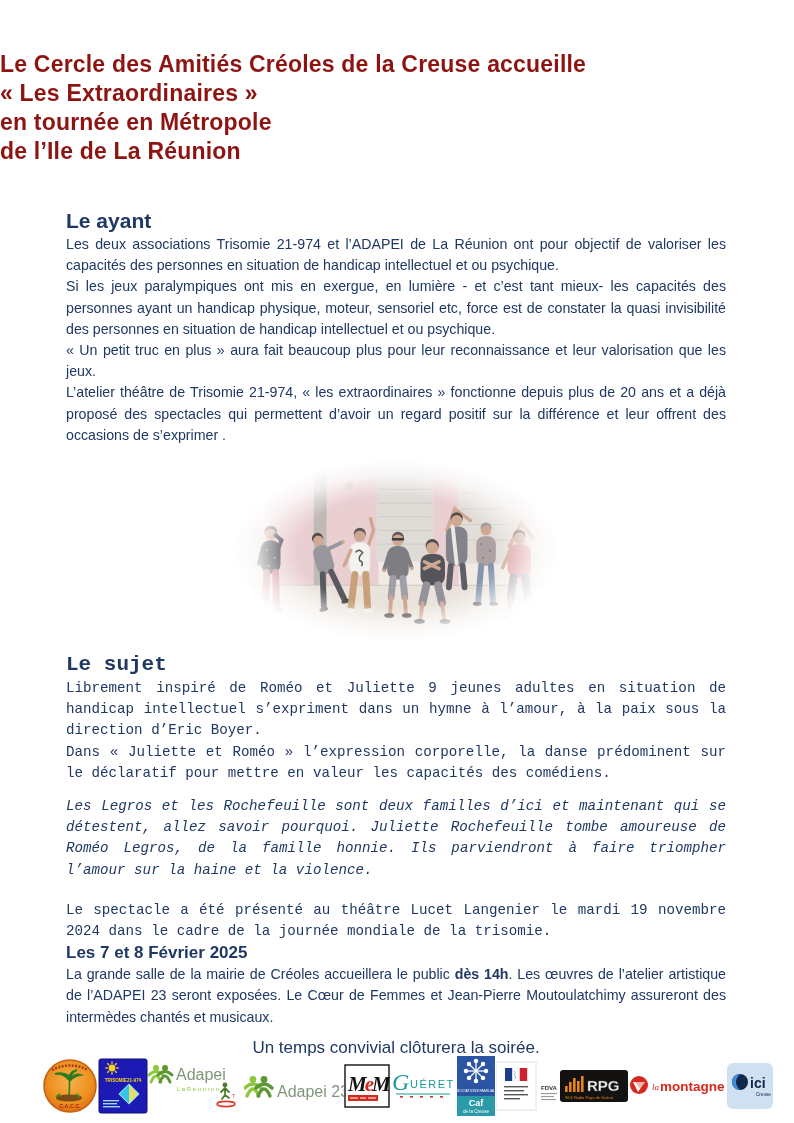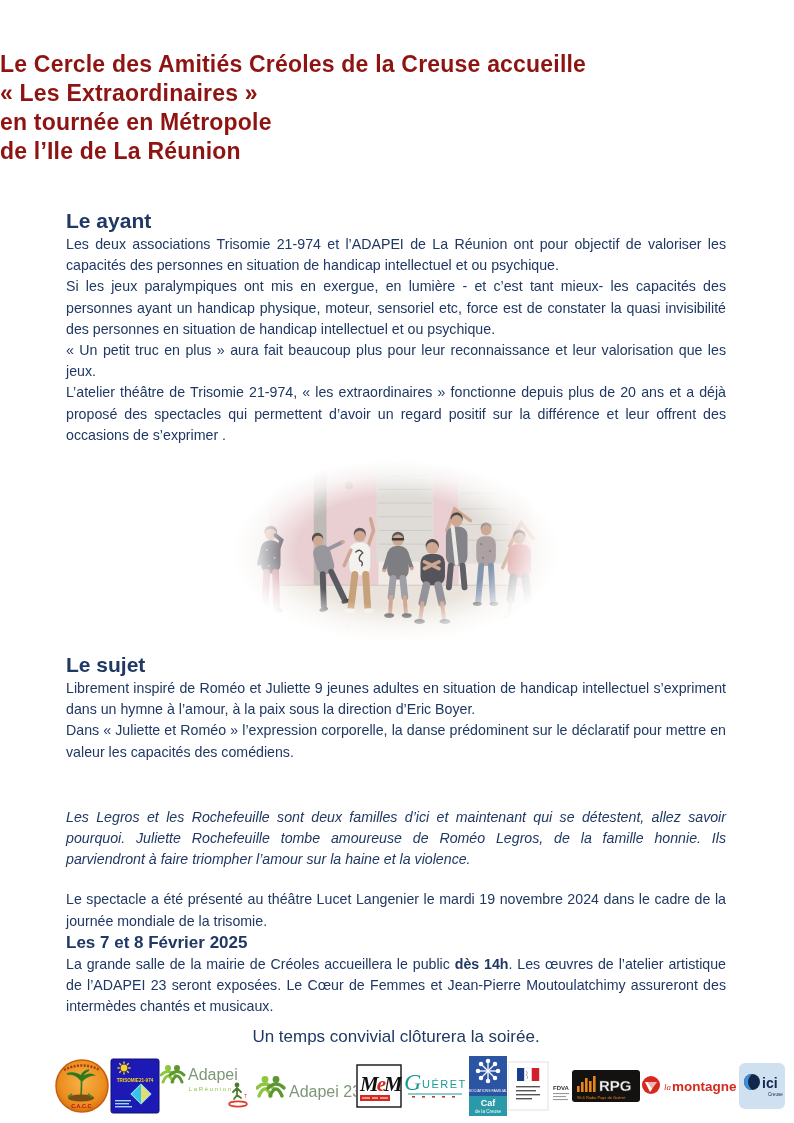--- a/index.html
+++ b/index.html
@@ -31,30 +31,30 @@
     color:var(--body-navy,#1f3864);
   }
   h2.section-heading{
     color:var(--body-navy,#1f3864);
     font-size:21px;
     font-weight:bold;
     margin-top:0;
     line-height:26px;
   }
   .sec-project{margin-top:42px;}
-  .sec-subject{margin-top:4px;}
+  .sec-subject{margin-top:4px;font-family:Liberation Mono, monospace;}
   .sec-event{}
   .sec-event h2{font-size:17px;line-height:22px;}
   p.body-par{
     font-size:14.2px;
     line-height:21.2px;
     text-align:justify;
     color:var(--body-navy,#1f3864);
   }
-  p.italic{font-style:italic;margin-top:32px;}
+  p.italic{font-style:italic;}
   .gap-sm{height:12px;}
   .gap-md{height:19px;}
   .closing-line{
     text-align:center;
     font-size:17px;
     line-height:21px;
     margin-top:9px;
     color:var(--body-navy,#1f3864);
   }
   
@@ -72,21 +72,21 @@
        #ffffff 96%);
     pointer-events:none;
   }
   
   .logo-strip{
     position:absolute;
     left:42px;right:8px;bottom:2px;
     height:70px;
     display:flex;
     align-items:center;
-    justify-content:flex-end;
+    justify-content:flex-start;
   }
   .logo{display:flex;align-items:center;justify-content:center;}
   .logo svg{display:block;}
 </style>
 </head>
 <body>
 
 <div class="page">
 
   <div class="title-block">

